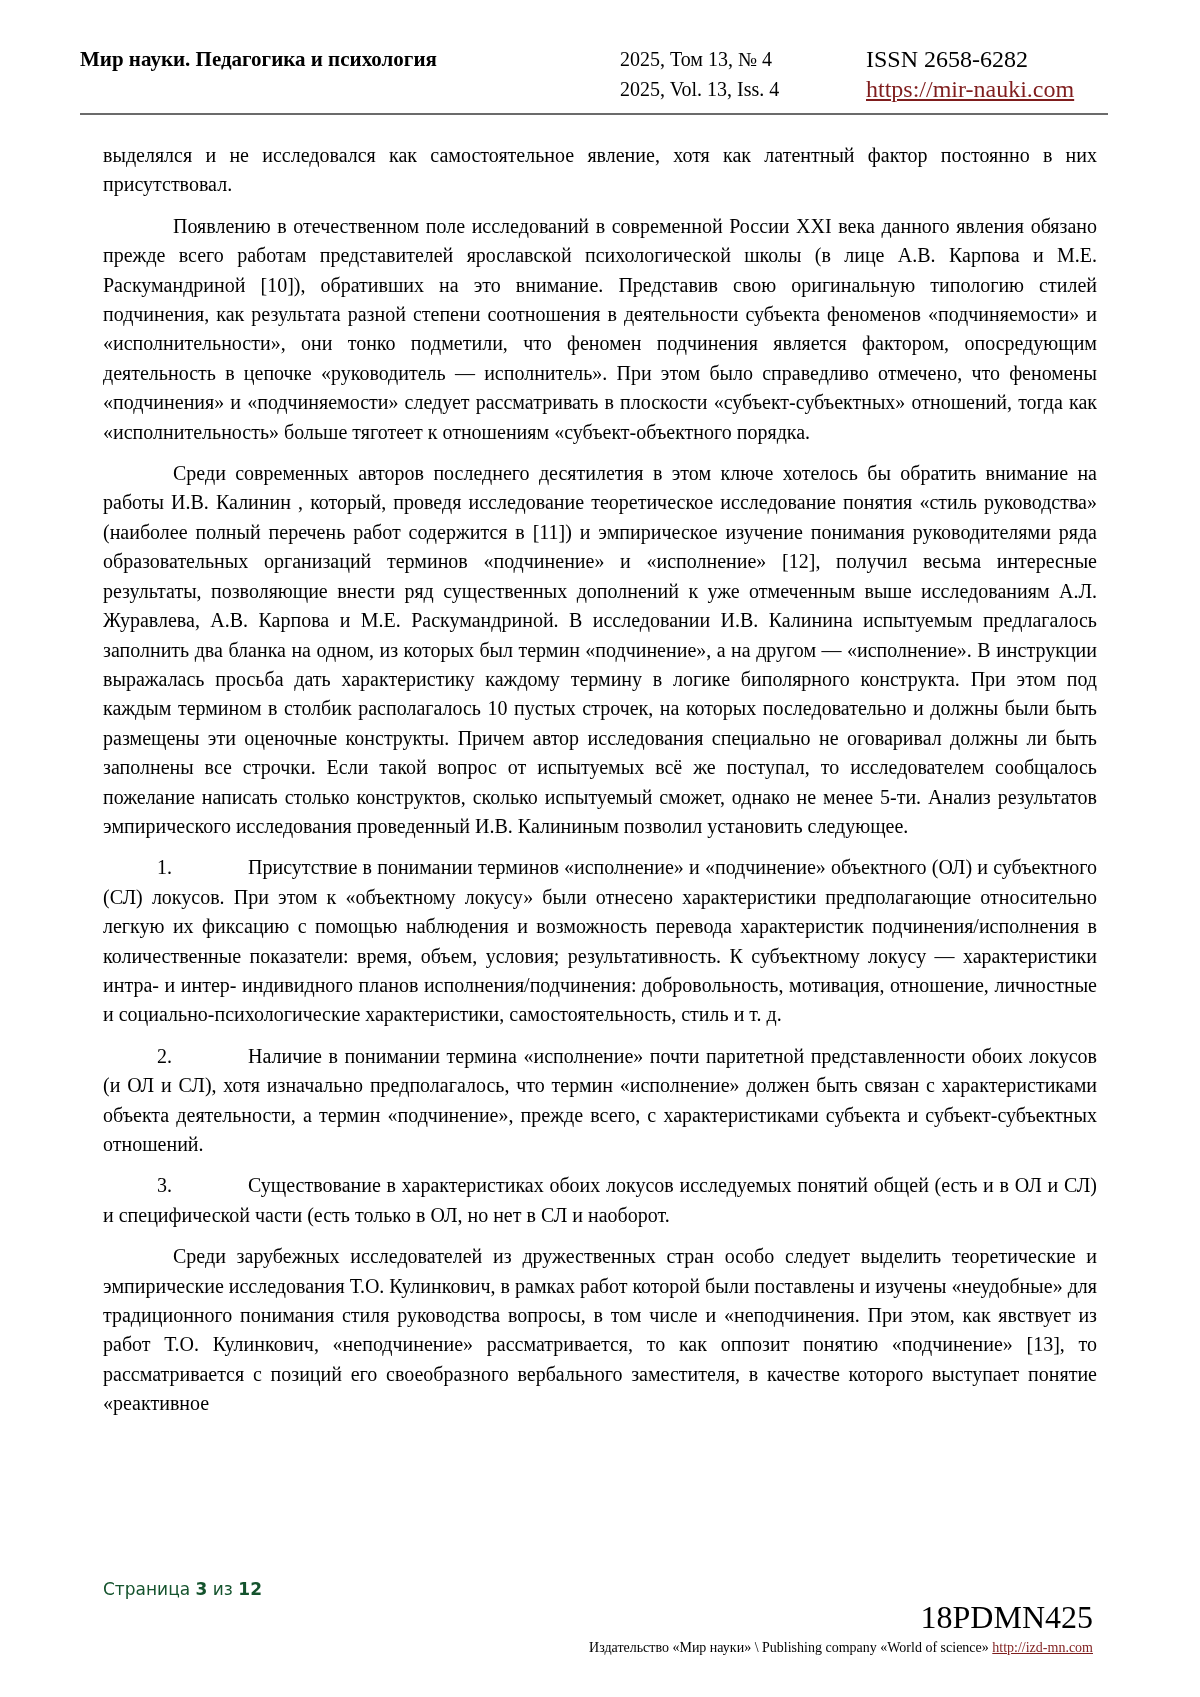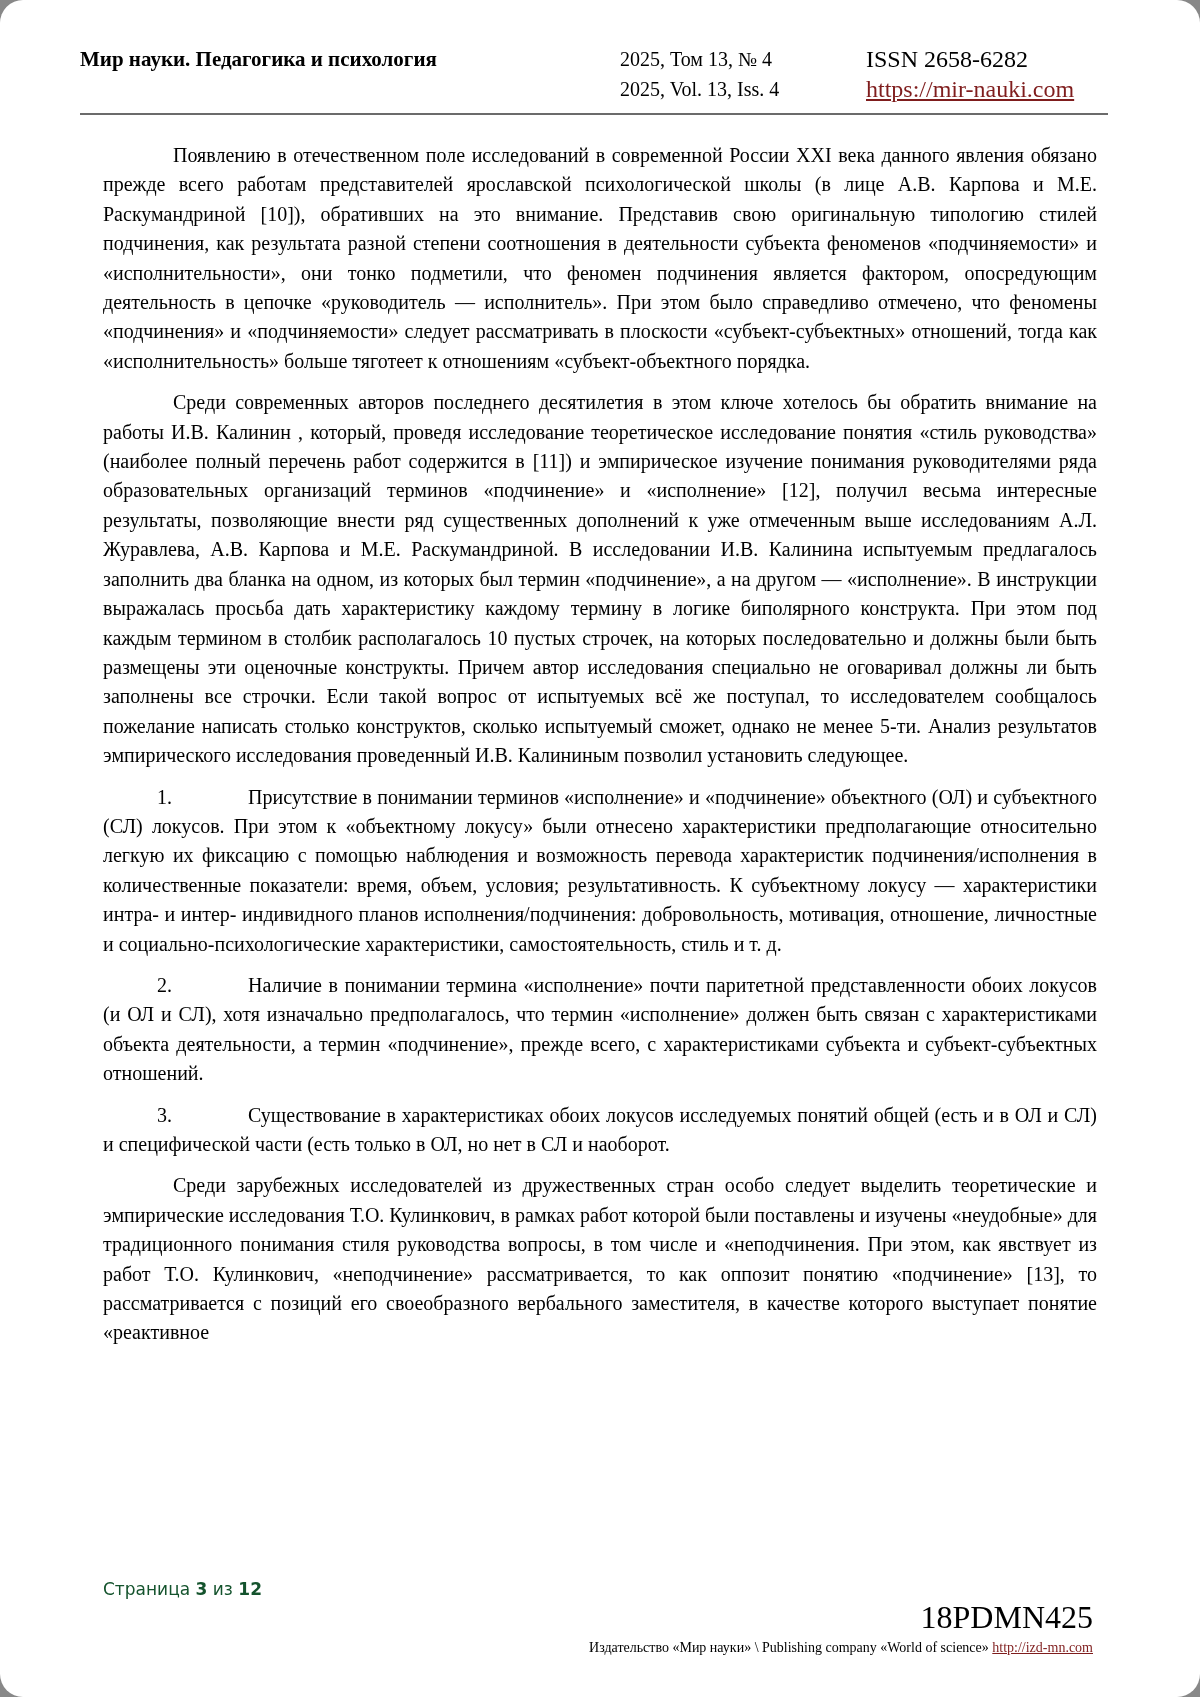--- a/index.html
+++ b/index.html
@@ -4,21 +4,20 @@
 <style>
   html,body { margin:0; padding:0; background:#888; }
   .page {
     position:relative;
     width:1200px; height:1697px;
     margin:0 auto;
     background:#ffffff;
     font-family:"Liberation Serif", serif;
     color:#000000;
     overflow:hidden;
-    border-radius:23px;
   }
   
   .header {
     position:absolute; left:80px; top:44px; width:1028px;
     display:grid;
     grid-template-columns: 540px 196px 292px;
     border-bottom:2px solid #6b6b6b;
     padding-bottom:9px;
   }
   .header .cell { display:flex; flex-direction:column; }
@@ -68,20 +67,21 @@
       <span class="issue-line">2025, Том 13, № 4</span>
       <span class="issue-line">2025, Vol. 13, Iss. 4</span>
     </div>
     <div class="cell right">
       <span class="issn-line">ISSN 2658-6282</span>
       <span class="issn-line"><a class="link">https://mir-nauki.com</a></span>
     </div>
   </div>
 
   <div class="body-text">
+    <p class="no-indent">выделялся и не исследовался как самостоятельное явление, хотя как латентный фактор постоянно в них присутствовал.</p>
     <p>Появлению в отечественном поле исследований в современной России XXI века данного явления обязано прежде всего работам представителей ярославской психологической школы (в лице А.В. Карпова и М.Е. Раскумандриной [10]), обративших на это внимание. Представив свою оригинальную типологию стилей подчинения, как результата разной степени соотношения в деятельности субъекта феноменов «подчиняемости» и «исполнительности», они тонко подметили, что феномен подчинения является фактором, опосредующим деятельность в цепочке «руководитель — исполнитель». При этом было справедливо отмечено, что феномены «подчинения» и «подчиняемости» следует рассматривать в плоскости «субъект-субъектных» отношений, тогда как «исполнительность» больше тяготеет к отношениям «субъект-объектного порядка.</p>
     <p>Среди современных авторов последнего десятилетия в этом ключе хотелось бы обратить внимание на работы И.В. Калинин , который, проведя исследование теоретическое исследование понятия «стиль руководства» (наиболее полный перечень работ содержится в [11]) и эмпирическое изучение понимания руководителями ряда образовательных организаций терминов «подчинение» и «исполнение» [12], получил весьма интересные результаты, позволяющие внести ряд существенных дополнений к уже отмеченным выше исследованиям А.Л. Журавлева, А.В. Карпова и М.Е. Раскумандриной. В исследовании И.В. Калинина испытуемым предлагалось заполнить два бланка на одном, из которых был термин «подчинение», а на другом — «исполнение». В инструкции выражалась просьба дать характеристику каждому термину в логике биполярного конструкта. При этом под каждым термином в столбик располагалось 10 пустых строчек, на которых последовательно и должны были быть размещены эти оценочные конструкты. Причем автор исследования специально не оговаривал должны ли быть заполнены все строчки. Если такой вопрос от испытуемых всё же поступал, то исследователем сообщалось пожелание написать столько конструктов, сколько испытуемый сможет, однако не менее 5-ти. Анализ результатов эмпирического исследования проведенный И.В. Калининым позволил установить следующее.</p>
     <p class="numbered"><span class="li-num">1.</span><span class="li-tab"></span><span>Присутствие в понимании терминов «исполнение» и «подчинение» объектного (ОЛ) и субъектного (СЛ) локусов. При этом к «объектному локусу» были отнесено характеристики предполагающие относительно легкую их фиксацию с помощью наблюдения и возможность перевода характеристик подчинения/исполнения в количественные показатели: время, объем, условия; результативность. К субъектному локусу — характеристики интра- и интер- индивидного планов исполнения/подчинения: добровольность, мотивация, отношение, личностные и социально-психологические характеристики, самостоятельность, стиль и т. д.</span></p>
     <p class="numbered"><span class="li-num">2.</span><span class="li-tab"></span><span>Наличие в понимании термина «исполнение» почти паритетной представленности обоих локусов (и ОЛ и СЛ), хотя изначально предполагалось, что термин «исполнение» должен быть связан с характеристиками объекта деятельности, а термин «подчинение», прежде всего, с характеристиками субъекта и субъект-субъектных отношений.</span></p>
     <p class="numbered"><span class="li-num">3.</span><span class="li-tab"></span><span>Существование в характеристиках обоих локусов исследуемых понятий общей (есть и в ОЛ и СЛ) и специфической части (есть только в ОЛ, но нет в СЛ и наоборот.</span></p>
     <p>Среди зарубежных исследователей из дружественных стран особо следует выделить теоретические и эмпирические исследования Т.О. Кулинкович, в рамках работ которой были поставлены и изучены «неудобные» для традиционного понимания стиля руководства вопросы, в том числе и «неподчинения. При этом, как явствует из работ Т.О. Кулинкович, «неподчинение» рассматривается, то как оппозит понятию «подчинение» [13], то рассматривается с позиций его своеобразного вербального заместителя, в качестве которого выступает понятие «реактивное</p>
   </div>
 
   <div class="page-num">
     <span>Страница</span>

